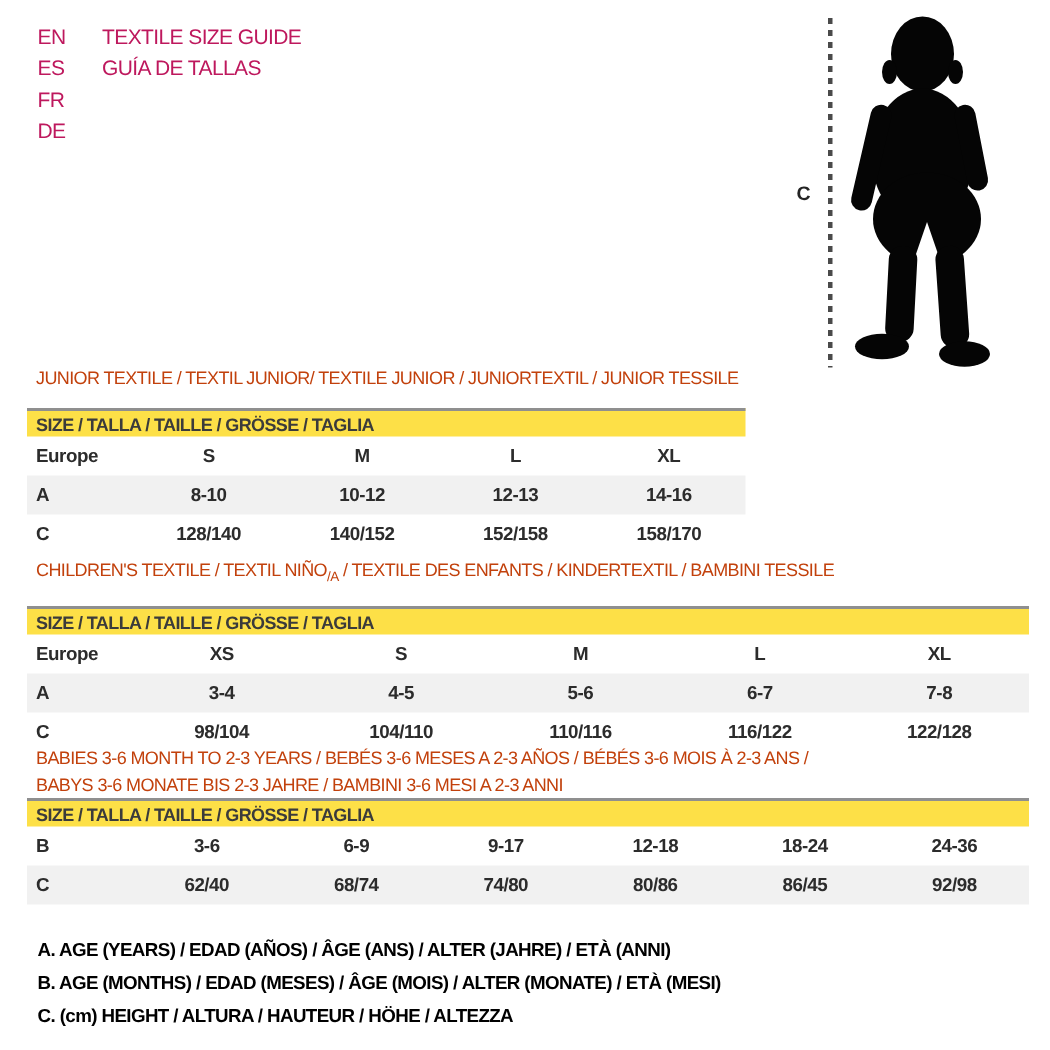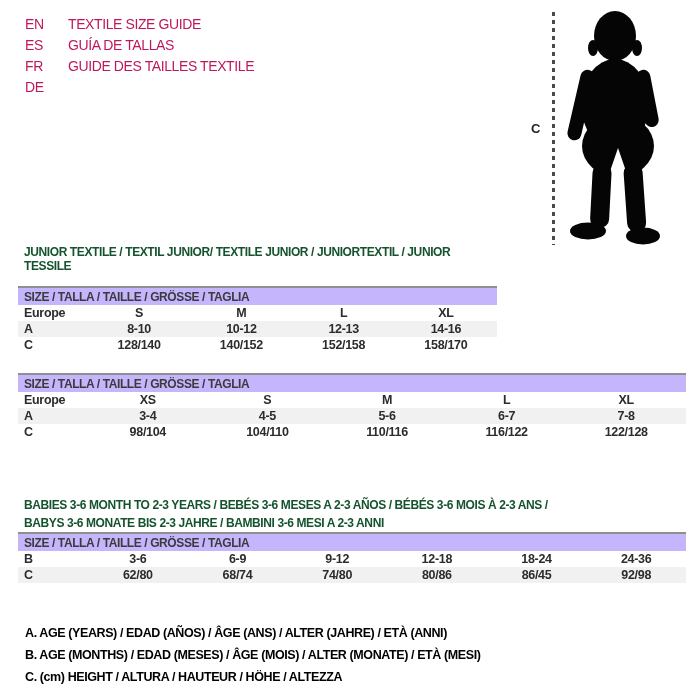--- a/index.html
+++ b/index.html
@@ -27,30 +27,30 @@
   .c-label { position: absolute; left: 531px; top: 121px;
              font-size: 13px; font-weight: 700; color: #242424; }
   svg.baby { position: absolute; left: 558px; top: 6px; }
 
   
   .size-table { position: absolute; left: 18px; }
   .t1 { top: 245px; width: 479px; }
   .t2 { top: 373px; width: 668px; }
   .t3 { top: 496px; width: 668px; }
 
-  .tbl-title { margin: 0 0 13px 6px; font-size: 12px; font-weight: 700;
-               letter-spacing: -0.4px; color: #14532d; line-height: 14px; }
+  .tbl-title { margin: 0 0 13px 6px; font-size: 12px; font-weight: 400;
+               letter-spacing: -0.4px; color: #c2410c; line-height: 14px; }
   .t3 .tbl-title { line-height: 18px; margin-bottom: 0; }
   .tbl-title .sub { font-size: 9px; vertical-align: sub; }
 
-  .size-bar { height: 19px; background: #c4b5fd; border-top: 2px solid #8f8f8f;
+  .size-bar { height: 19px; background: #fde047; border-top: 2px solid #8f8f8f;
               display: flex; align-items: center; padding-left: 6px;
               font-size: 12px; font-weight: 700; letter-spacing: -0.4px; color: #3b3b3b; }
 
-  .row { display: flex; height: 16px; align-items: center;
+  .row { display: flex; height: 26px; align-items: center;
          font-size: 12.5px; font-weight: 700; letter-spacing: -0.3px; color: #2c2c2c; }
   .row.shaded { background: #f1f1f1; }
   .cell { flex: 1 1 0; text-align: center; }
   .cell.label { flex: 0 0 70px; text-align: left; padding-left: 6px; }
 
   
   .notes { position: absolute; left: 25px; top: 626px; }
   .notes p { margin: 0; height: 22px; font-size: 12.5px; font-weight: 700;
              letter-spacing: -0.4px; color: #000000; }
 </style>
@@ -61,21 +61,20 @@
   <div class="lang-row">
     <span class="lang-code">EN</span>
     <span class="lang-title">TEXTILE SIZE GUIDE</span>
   </div>
   <div class="lang-row">
     <span class="lang-code">ES</span>
     <span class="lang-title">GUÍA DE TALLAS</span>
   </div>
   <div class="lang-row">
     <span class="lang-code">FR</span>
-    <span class="lang-title">GUIDE DES TAILLES TEXTILE</span>
   </div>
   <div class="lang-row">
     <span class="lang-code">DE</span>
   </div>
 </div>
 
 <span class="c-label">C</span>
 <div class="height-line"></div>
 <svg class="baby" width="115" height="240" viewBox="0 0 115 240" aria-hidden="true">
   <g fill="#050505">
@@ -118,20 +117,21 @@
   <div class="row">
     <span class="cell label">C</span>
     <span class="cell">128/140</span>
     <span class="cell">140/152</span>
     <span class="cell">152/158</span>
     <span class="cell">158/170</span>
   </div>
 </section>
 
 <section class="size-table t2">
+  <h2 class="tbl-title"><span>CHILDREN'S TEXTILE / TEXTIL NIÑO</span><span class="sub">/A</span><span> / TEXTILE DES ENFANTS / KINDERTEXTIL / BAMBINI TESSILE</span></h2>
   <div class="size-bar">
     <span>SIZE / TALLA / TAILLE / GRÖSSE / TAGLIA</span>
   </div>
   <div class="row">
     <span class="cell label">Europe</span>
     <span class="cell">XS</span>
     <span class="cell">S</span>
     <span class="cell">M</span>
     <span class="cell">L</span>
     <span class="cell">XL</span>
@@ -156,28 +156,28 @@
 
 <section class="size-table t3">
   <h2 class="tbl-title"><span>BABIES 3-6 MONTH TO 2-3 YEARS / BEBÉS 3-6 MESES A 2-3 AÑOS / BÉBÉS 3-6 MOIS À 2-3 ANS /</span><br><span>BABYS 3-6 MONATE BIS 2-3 JAHRE / BAMBINI 3-6 MESI A 2-3 ANNI</span></h2>
   <div class="size-bar">
     <span>SIZE / TALLA / TAILLE / GRÖSSE / TAGLIA</span>
   </div>
   <div class="row">
     <span class="cell label">B</span>
     <span class="cell">3-6</span>
     <span class="cell">6-9</span>
-    <span class="cell">9-12</span>
+    <span class="cell">9-17</span>
     <span class="cell">12-18</span>
     <span class="cell">18-24</span>
     <span class="cell">24-36</span>
   </div>
   <div class="row shaded">
     <span class="cell label">C</span>
-    <span class="cell">62/80</span>
+    <span class="cell">62/40</span>
     <span class="cell">68/74</span>
     <span class="cell">74/80</span>
     <span class="cell">80/86</span>
     <span class="cell">86/45</span>
     <span class="cell">92/98</span>
   </div>
 </section>
 
 <div class="notes">
   <p>A. AGE (YEARS) / EDAD (AÑOS) / ÂGE (ANS) / ALTER (JAHRE) / ETÀ (ANNI)</p>

